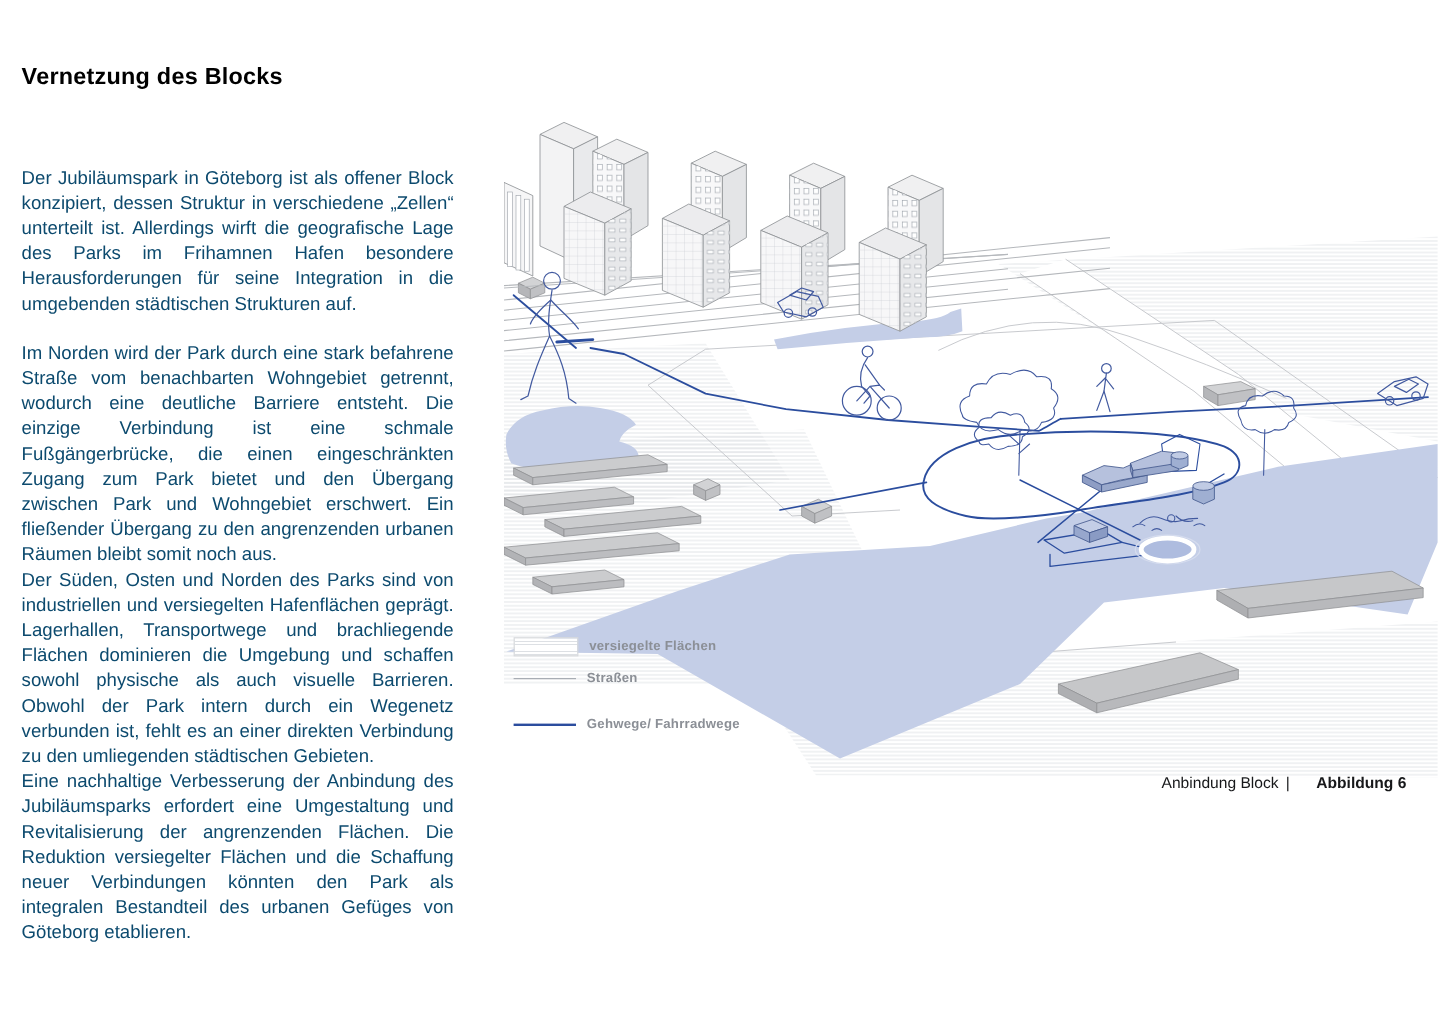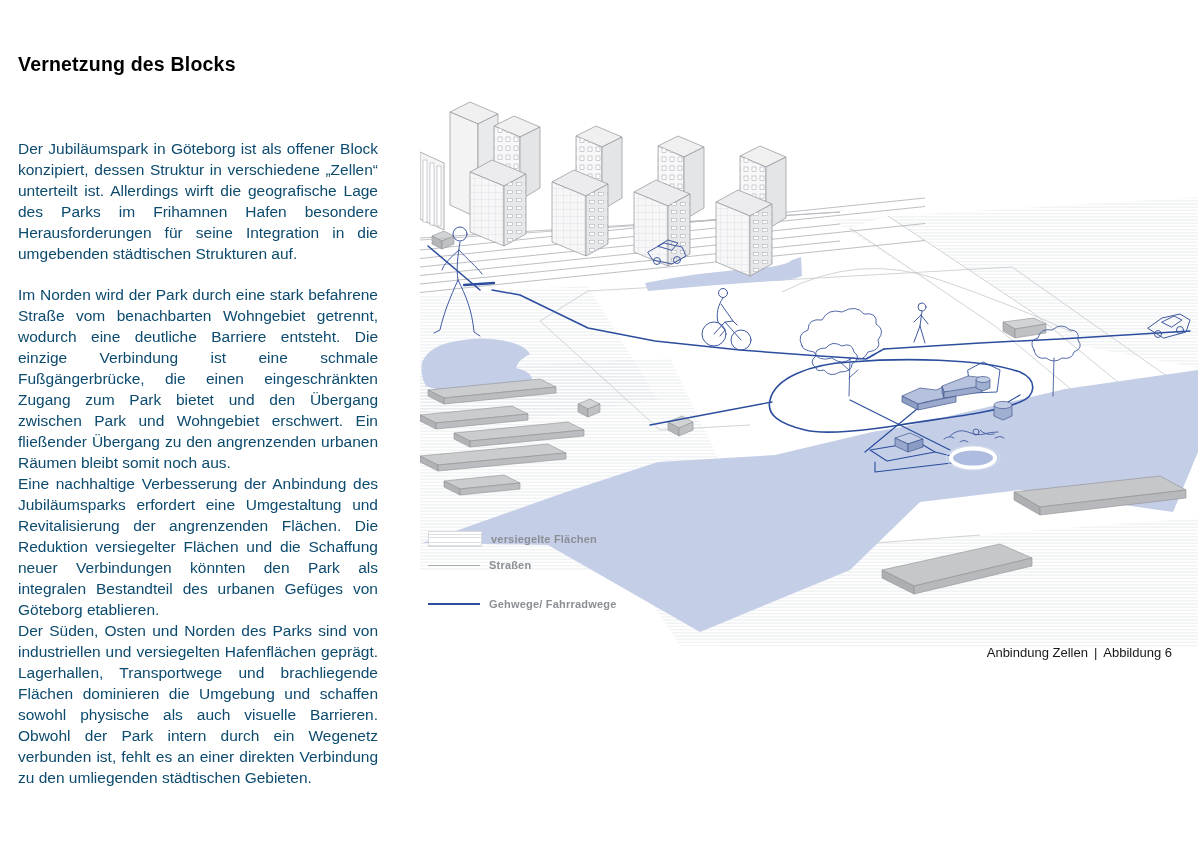--- a/index.html
+++ b/index.html
@@ -32,32 +32,32 @@
     background:repeating-linear-gradient(to bottom,#ffffff 0 2.1px,#dde0e4 2.1px 2.8px);
   }
   .sw-water{width:54px;height:20px;background:#b2c1df;}
   .sw-street{width:52px;height:1px;background:#a8adb4;}
   .sw-path{width:52px;height:2px;background:#2b4d9e;}
   .caption{
     position:absolute;right:28px;top:645px;font-size:13px;color:#17181a;
     white-space:nowrap;
   }
   .caption .sep{margin:0 6px;}
-  .caption .fig-label{font-weight:400;}
+  .caption .fig-label{font-weight:700;margin-left:16px;}
 </style>
 </head>
 <body>
 
 <h1 class="page-title">Vernetzung des Blocks</h1>
 
 <div class="article">
   <p class="gap">Der Jubiläumspark in Göteborg ist als offener Block konzipiert, dessen Struktur in verschiedene „Zellen“ unterteilt ist. Allerdings wirft die geografische Lage des Parks im Frihamnen Hafen besondere Herausforderungen für seine Integration in die umgebenden städtischen Strukturen auf.</p>
   <p>Im Norden wird der Park durch eine stark befahrene Straße vom benachbarten Wohngebiet getrennt, wodurch eine deutliche Barriere entsteht. Die einzige Verbindung ist eine schmale Fußgängerbrücke, die einen eingeschränkten Zugang zum Park bietet und den Übergang zwischen Park und Wohngebiet erschwert. Ein fließender Übergang zu den angrenzenden urbanen Räumen bleibt somit noch aus.</p>
+  <p>Der Süden, Osten und Norden des Parks sind von industriellen und versiegelten Hafenflächen geprägt. Lagerhallen, Transportwege und brachliegende Flächen dominieren die Umgebung und schaffen sowohl physische als auch visuelle Barrieren. Obwohl der Park intern durch ein Wegenetz verbunden ist, fehlt es an einer direkten Verbindung zu den umliegenden städtischen Gebieten.</p>
   <p>Eine nachhaltige Verbesserung der Anbindung des Jubiläumsparks erfordert eine Umgestaltung und Revitalisierung der angrenzenden Flächen. Die Reduktion versiegelter Flächen und die Schaffung neuer Verbindungen könnten den Park als integralen Bestandteil des urbanen Gefüges von Göteborg etablieren.</p>
-  <p>Der Süden, Osten und Norden des Parks sind von industriellen und versiegelten Hafenflächen geprägt. Lagerhallen, Transportwege und brachliegende Flächen dominieren die Umgebung und schaffen sowohl physische als auch visuelle Barrieren. Obwohl der Park intern durch ein Wegenetz verbunden ist, fehlt es an einer direkten Verbindung zu den umliegenden städtischen Gebieten.</p>
 </div>
 
 <div class="figure">
 <svg width="780" height="560" viewBox="0 0 780 560" xmlns="http://www.w3.org/2000/svg">
   <defs>
     <pattern id="hatch" width="4" height="3.2" patternUnits="userSpaceOnUse">
       <path d="M0,1.6H4" stroke="#dde0e4" stroke-width="0.7"></path>
     </pattern>
     <pattern id="winGrid" width="7" height="7" patternUnits="userSpaceOnUse">
       <path d="M0,0H7M0,0V7" stroke="#c9ccd2" stroke-width="0.5"></path>
@@ -304,14 +304,14 @@
     <span class="sw-street"></span>
     <span class="legend-label">Straßen</span>
   </div>
   <div class="legend-row l4">
     <span class="sw-path"></span>
     <span class="legend-label">Gehwege/ Fahrradwege</span>
   </div>
 </div>
 
 <div class="caption">
-  <span>Anbindung Zellen</span><span class="sep">|</span><span class="fig-label">Abbildung 6</span>
+  <span>Anbindung Block</span><span class="sep">|</span><span class="fig-label">Abbildung 6</span>
 </div>
 
 </body></html>

